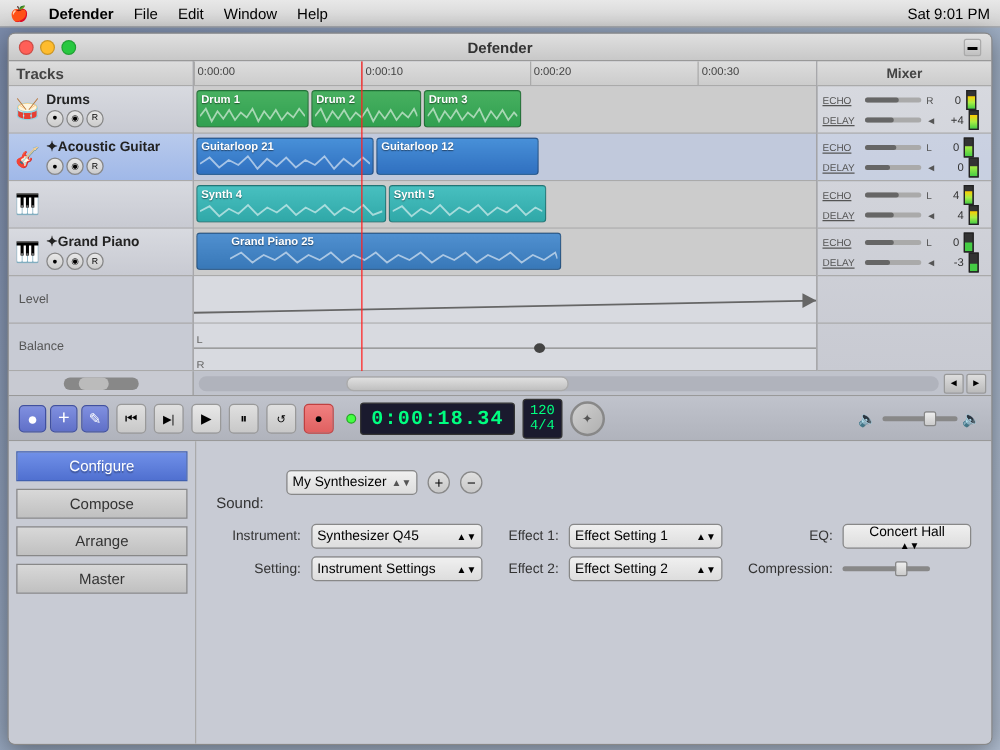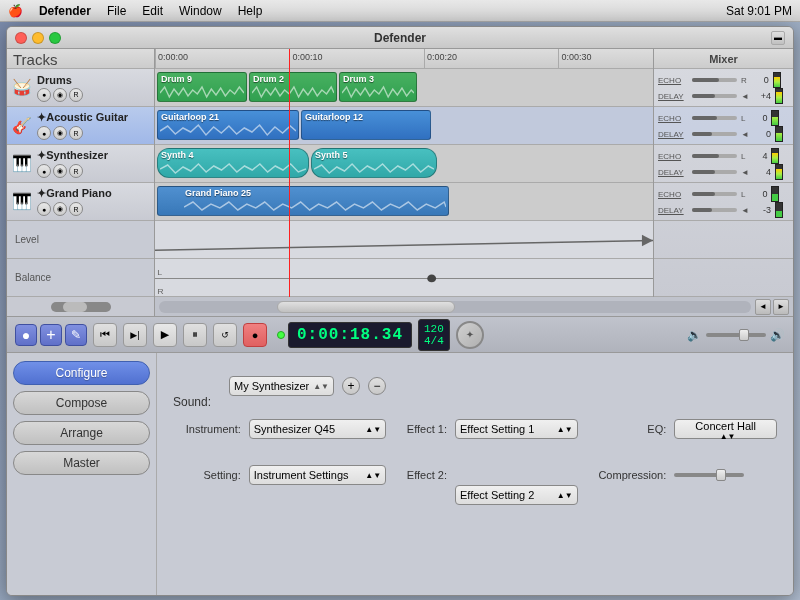--- a/index.html
+++ b/index.html
@@ -88,24 +88,24 @@
     .tracks-left {
       width: 148px;
       flex-shrink: 0;
       border-right: 1px solid #999;
     }
     .tracks-header-row {
       height: 20px;
       background: linear-gradient(to bottom, #ddd, #ccc);
       border-bottom: 1px solid #aaa;
       display: flex;
-      align-items: flex-end;
+      align-items: center;
       padding: 0 6px;
-      font-size: 15px;
-      font-weight: normal;
+      font-size: 12px;
+      font-weight: bold;
       color: #444;
     }
     .track-item {
       height: 38px;
       border-bottom: 1px solid #aaa;
       display: flex;
       align-items: center;
       background: linear-gradient(to bottom, #d8dae0, #c8cad2);
       padding: 2px 4px;
       gap: 4px;
@@ -207,21 +207,21 @@
       align-items: center;
       padding: 0 2px;
     }
     .wave-lines {
       width: 100%;
       height: 16px;
       opacity: 0.7;
     }
     .drums-clip { background: linear-gradient(to bottom, #48b060, #30a050); }
     .guitar-clip { background: linear-gradient(to bottom, #4890d8, #3070c0); }
-    .synth-clip { background: linear-gradient(to bottom, #48c0c0, #30a8a8); border-radius: 12px; }
+    .synth-clip { background: linear-gradient(to bottom, #48c0c0, #30a8a8); }
     .piano-clip { background: linear-gradient(to bottom, #5090d0, #3878b8); }
     .playhead {
       position: absolute;
       top: 0;
       width: 1px;
       background: #ff2020;
       pointer-events: none;
       z-index: 10;
     }
     
@@ -458,21 +458,21 @@
       width: 150px;
       flex-shrink: 0;
       padding: 8px 6px;
       display: flex;
       flex-direction: column;
       gap: 6px;
       border-right: 1px solid #aaa;
     }
     .sidebar-btn {
       height: 24px;
-      border-radius: 12px;
+      border-radius: 0;
       display: flex;
       align-items: center;
       justify-content: center;
       font-size: 12px;
       cursor: pointer;
       border: 1px solid #888;
     }
     .sidebar-btn.active {
       background: linear-gradient(to bottom, #7090e8, #5070d0);
       color: white;
@@ -624,30 +624,20 @@
           <div class="track-controls">
             <div class="ctrl-btn">●</div>
             <div class="ctrl-btn">◉</div>
             <div class="ctrl-btn">R</div>
           </div>
         </div>
       </div>
 
       <div class="track-item">
         <div class="track-icon">🎹</div>
-        <div class="track-name-area">
-          <div class="track-name">
-            <span>✦</span><span>Synthesizer</span>
-          </div>
-          <div class="track-controls">
-            <div class="ctrl-btn">●</div>
-            <div class="ctrl-btn">◉</div>
-            <div class="ctrl-btn">R</div>
-          </div>
-        </div>
       </div>
 
       <div class="track-item">
         <div class="track-icon">🎹</div>
         <div class="track-name-area">
           <div class="track-name">
             <span>✦</span><span>Grand Piano</span>
           </div>
           <div class="track-controls">
             <div class="ctrl-btn">●</div>
@@ -670,21 +660,21 @@
 
       <div class="timeline-header" style="position:relative;">
         <div class="time-tick" style="left:0;"><span>0:00:00</span></div>
         <div class="time-tick" style="left:27%;"><span>0:00:10</span></div>
         <div class="time-tick" style="left:54%;"><span>0:00:20</span></div>
         <div class="time-tick" style="left:81%;"><span>0:00:30</span></div>
       </div>
 
       <div class="track-lane" style="background:#ccc;">
         <div class="clip drums-clip" style="left:2px;width:90px;">
-          <div class="clip-header">Drum 9</div>
+          <div class="clip-header">Drum 1</div>
           <div class="clip-wave">
             <svg class="wave-lines" viewBox="0 0 90 16" preserveAspectRatio="none">
                 <polyline points="0,8 5,2 10,12 15,4 20,10 25,3 30,11 35,5 40,9 45,2 50,12 55,4 60,10 65,3 70,11 75,5 80,9 85,2 90,8" fill="none" stroke="rgba(255,255,255,0.8)" stroke-width="1.5"></polyline>
               </svg>
           </div>
         </div>
         <div class="clip drums-clip" style="left:94px;width:88px;">
           <div class="clip-header">Drum 2</div>
           <div class="clip-wave">
             <svg class="wave-lines" viewBox="0 0 88 16" preserveAspectRatio="none">
@@ -963,21 +953,21 @@
           <span>Concert Hall</span>
           <span style="font-size:8px;margin-left:4px;">▲▼</span>
         </div>
 
         <span class="config-label">Setting:</span>
         <div class="config-dropdown" style="min-width:110px;">
           <span>Instrument Settings</span>
           <span style="font-size:8px;margin-left:4px;">▲▼</span>
         </div>
         <span class="config-label">Effect 2:</span>
-        <div class="config-dropdown" style="min-width:110px;margin-top:40px;">
+        <div class="config-dropdown" style="min-width:110px;">
           <span>Effect Setting 2</span>
           <span style="font-size:8px;margin-left:4px;">▲▼</span>
         </div>
         <span class="config-label">Compression:</span>
         <div style="display:flex;align-items:center;">
           <div class="comp-track">
             <div class="comp-thumb"></div>
           </div>
         </div>
       </div>

